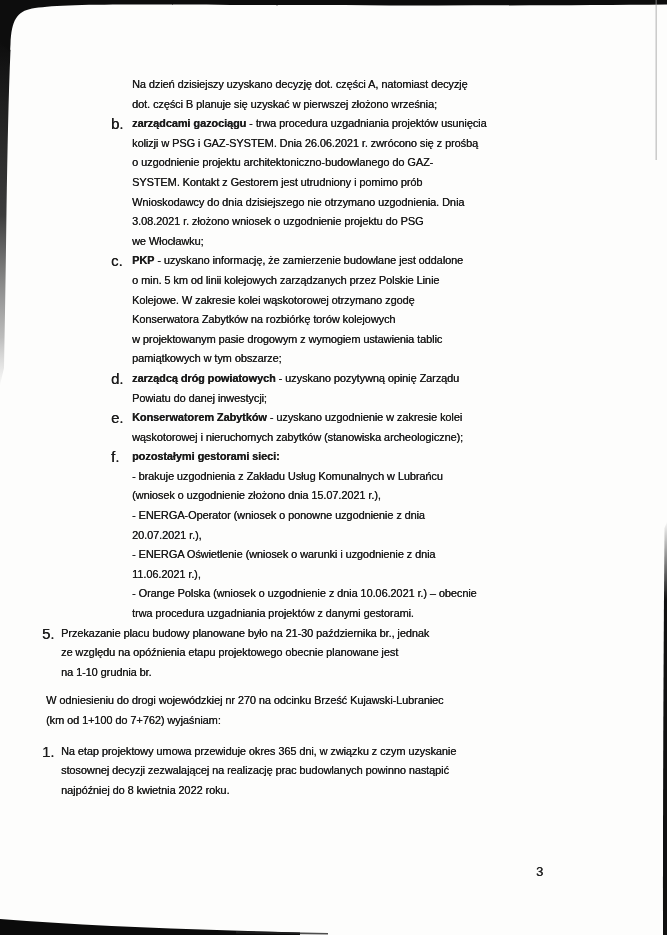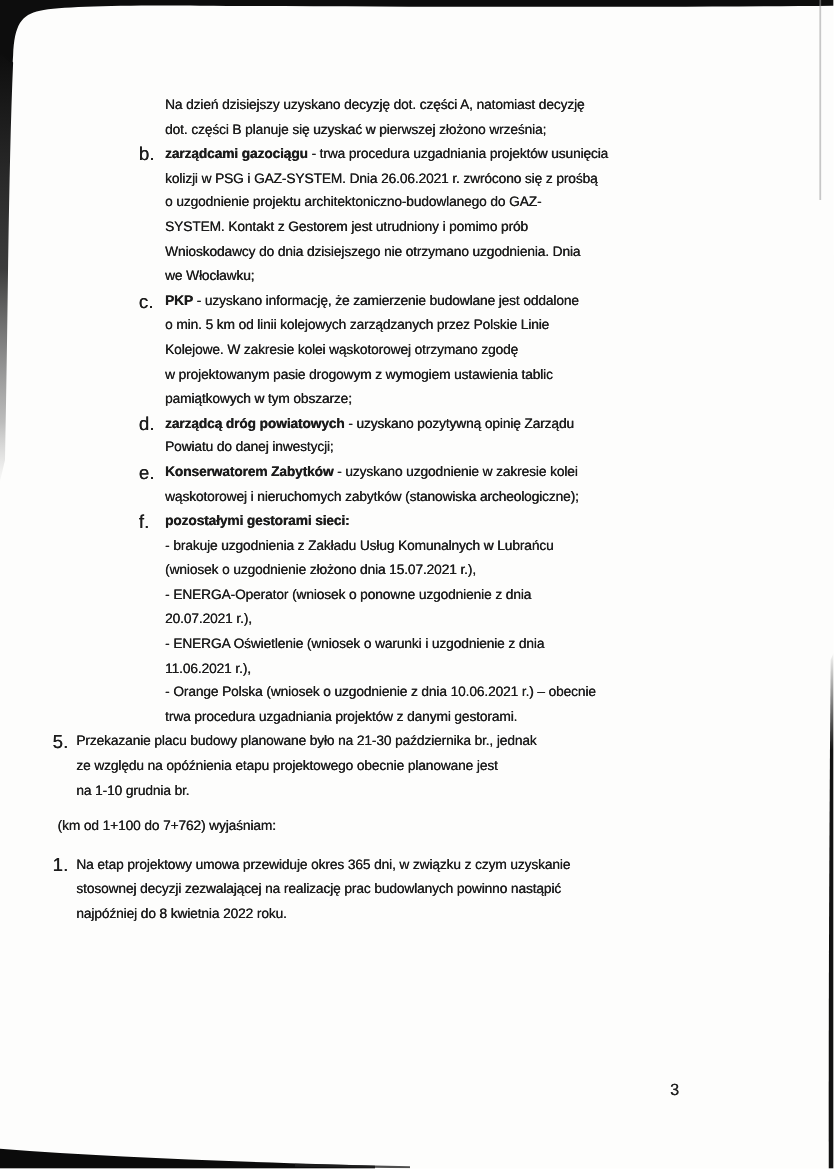--- a/index.html
+++ b/index.html
@@ -67,27 +67,29 @@
         <div class="line"><span>Na dzień dzisiejszy uzyskano decyzję dot. części A, natomiast decyzję</span></div>
         <div class="line"><span>dot. części B planuje się uzyskać w pierwszej złożono września;</span></div>
       </div>
       <div class="block letter">
         <span class="marker">b.</span>
         <div class="line"><span class="bold">zarządcami gazociągu</span><span> - trwa procedura uzgadniania projektów usunięcia</span></div>
         <div class="line"><span>kolizji w PSG i GAZ-SYSTEM. Dnia 26.06.2021 r. zwrócono się z prośbą</span></div>
         <div class="line"><span>o uzgodnienie projektu architektoniczno-budowlanego do GAZ-</span></div>
         <div class="line"><span>SYSTEM. Kontakt z Gestorem jest utrudniony i pomimo prób</span></div>
         <div class="line"><span>Wnioskodawcy do dnia dzisiejszego nie otrzymano uzgodnienia. Dnia</span></div>
+        <div class="line"><span>3.08.2021 r. złożono wniosek o uzgodnienie projektu do PSG</span></div>
         <div class="line"><span>we Włocławku;</span></div>
       </div>
       <div class="block letter">
         <span class="marker">c.</span>
         <div class="line"><span class="bold">PKP</span><span> - uzyskano informację, że zamierzenie budowlane jest oddalone</span></div>
         <div class="line"><span>o min. 5 km od linii kolejowych zarządzanych przez Polskie Linie</span></div>
         <div class="line"><span>Kolejowe. W zakresie kolei wąskotorowej otrzymano zgodę</span></div>
+        <div class="line"><span>Konserwatora Zabytków na rozbiórkę torów kolejowych</span></div>
         <div class="line"><span>w projektowanym pasie drogowym z wymogiem ustawienia tablic</span></div>
         <div class="line"><span>pamiątkowych w tym obszarze;</span></div>
       </div>
       <div class="block letter">
         <span class="marker">d.</span>
         <div class="line"><span class="bold">zarządcą dróg powiatowych</span><span> - uzyskano pozytywną opinię Zarządu</span></div>
         <div class="line"><span>Powiatu do danej inwestycji;</span></div>
       </div>
       <div class="block letter">
         <span class="marker">e.</span>
@@ -106,20 +108,21 @@
         <div class="line"><span>- Orange Polska (wniosek o uzgodnienie z dnia 10.06.2021 r.) – obecnie</span></div>
         <div class="line"><span>trwa procedura uzgadniania projektów z danymi gestorami.</span></div>
       </div>
       <div class="block number">
         <span class="marker">5.</span>
         <div class="line"><span>Przekazanie placu budowy planowane było na 21-30 października br., jednak</span></div>
         <div class="line"><span>ze względu na opóźnienia etapu projektowego obecnie planowane jest</span></div>
         <div class="line"><span>na 1-10 grudnia br.</span></div>
       </div>
       <div class="block flush gap9">
+        <div class="line"><span>W odniesieniu do drogi wojewódzkiej nr 270 na odcinku Brześć Kujawski-Lubraniec</span></div>
         <div class="line"><span>(km od 1+100 do 7+762) wyjaśniam:</span></div>
       </div>
       <div class="block number gap11">
         <span class="marker">1.</span>
         <div class="line"><span>Na etap projektowy umowa przewiduje okres 365 dni, w związku z czym uzyskanie</span></div>
         <div class="line"><span>stosownej decyzji zezwalającej na realizację prac budowlanych powinno nastąpić</span></div>
         <div class="line"><span>najpóźniej do 8 kwietnia 2022 roku.</span></div>
       </div>
     </div>
 

